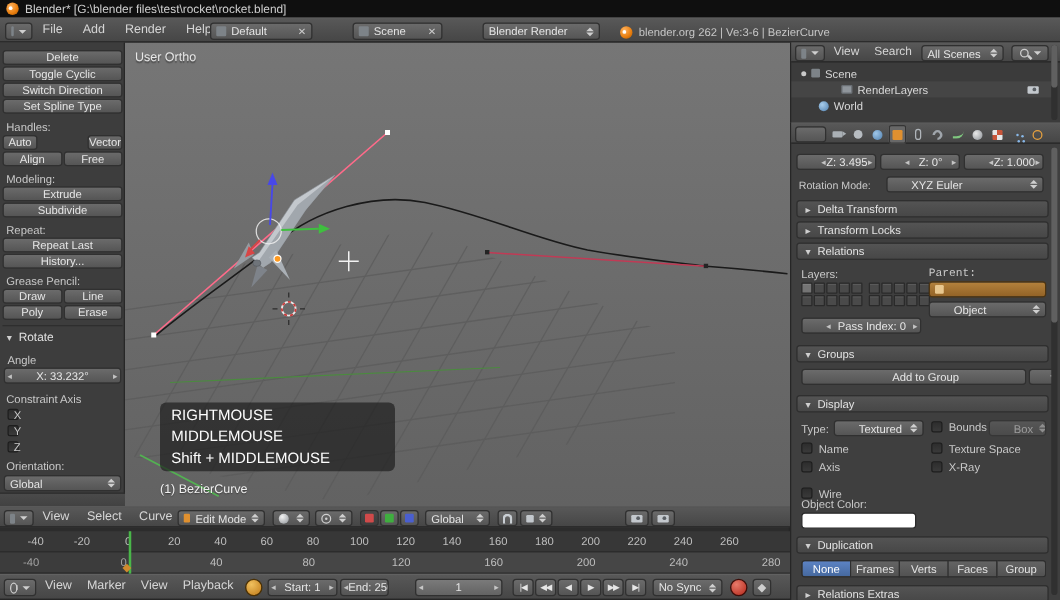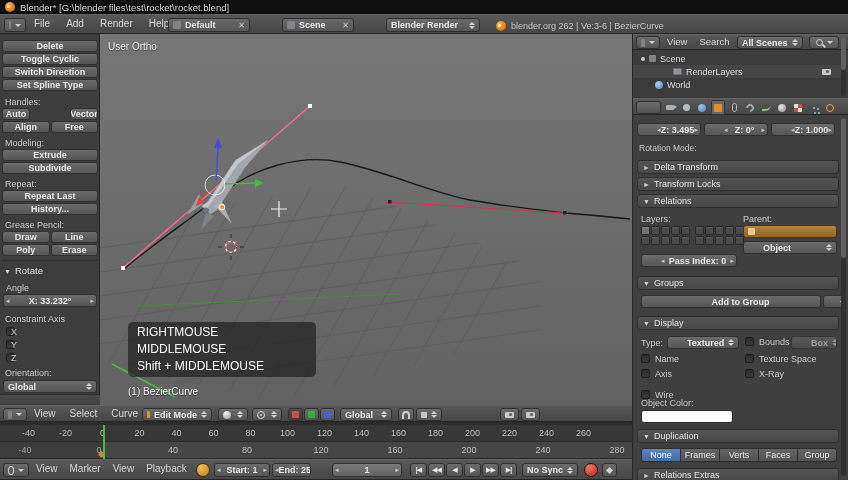--- a/index.html
+++ b/index.html
@@ -7,21 +7,21 @@
   body { position:relative; overflow:hidden; background:#3f3f3f;
          font-family:"Liberation Sans","DejaVu Sans",sans-serif; font-size:10px; color:#d8d8d8; }
   .abs { position:absolute; }
 
   
   .hdrbar { background:linear-gradient(#585858,#464646); border-top:1px solid #616161; border-bottom:1px solid #262626; }
   .menu   { font-size:10px; color:#d6d6d6; cursor:default; }
   .pill, .btn, .dd, .numf, .iconbtn {
       background:linear-gradient(#6b6b6b,#555555); border:1px solid #303030; border-radius:3px;
       color:#e6e6e6; font-size:9px; display:flex; align-items:center; justify-content:center;
-      overflow:hidden; white-space:nowrap;font-weight:bold; }
+      overflow:hidden; white-space:nowrap; }
   .dd   { justify-content:flex-start; padding:0 4px; gap:4px; }
   .numf { justify-content:space-between; padding:0 2px; }
   .numf .arr { font-size:7px; color:rgba(230,230,230,.75); }
   .updn { display:flex; flex-direction:column; gap:1px; margin-left:auto; }
   .updn i { width:0; height:0; border-left:3px solid transparent; border-right:3px solid transparent; }
   .updn i.u { border-bottom:3px solid #cfcfcf; }
   .updn i.d { border-top:3px solid #cfcfcf; }
   .tri-o::before { content:"▼"; font-size:7px; color:#cfcfcf; margin-right:4px; }
   .tri-c::before { content:"►"; font-size:7px; color:#cfcfcf; margin-right:4px; }
   .label { font-size:9px; color:#c9c9c9; }
@@ -576,36 +576,43 @@
     <span>Z: 0°</span>
     <span class="arr">▸</span>
   </div>
   <div class="numf" style="left:138px;top:25px;width:64px;">
     <span class="arr">◂</span>
     <span>Z: 1.000</span>
     <span class="arr">▸</span>
   </div>
 
   <span class="label abs" style="left:6px;top:45px;font-size:8.5px;">Rotation Mode:</span>
+  <div class="dd" style="left:76px;top:43px;width:126px;">
+    <span>XYZ Euler</span>
+    <span class="updn">
+        <i class="u"></i>
+        <i class="d"></i>
+      </span>
+  </div>
 
   <div class="panelbar" style="top:62px;">
     <span class="tri-c"></span>
     <span>Delta Transform</span>
   </div>
   <div class="panelbar" style="top:79px;">
     <span class="tri-c"></span>
     <span>Transform Locks</span>
   </div>
   <div class="panelbar" style="top:96px;">
     <span class="tri-o"></span>
     <span>Relations</span>
   </div>
 
   <span class="label abs" style="left:8px;top:116px;">Layers:</span>
-  <span class="label abs" style="left:110px;top:116px;">Parent:</span>
+  <span class="label abs" style="left:110px;top:116px;font-family:Liberation Mono, monospace;">Parent:</span>
   <div class="lgrid" style="left:8px;top:128px;">
       <span class="lcell on"></span>
       <span class="lcell off"></span>
       <span class="lcell off"></span>
       <span class="lcell off"></span>
       <span class="lcell off"></span>
       <span class="lcell off"></span>
       <span class="lcell off"></span>
       <span class="lcell off"></span>
       <span class="lcell off"></span>

